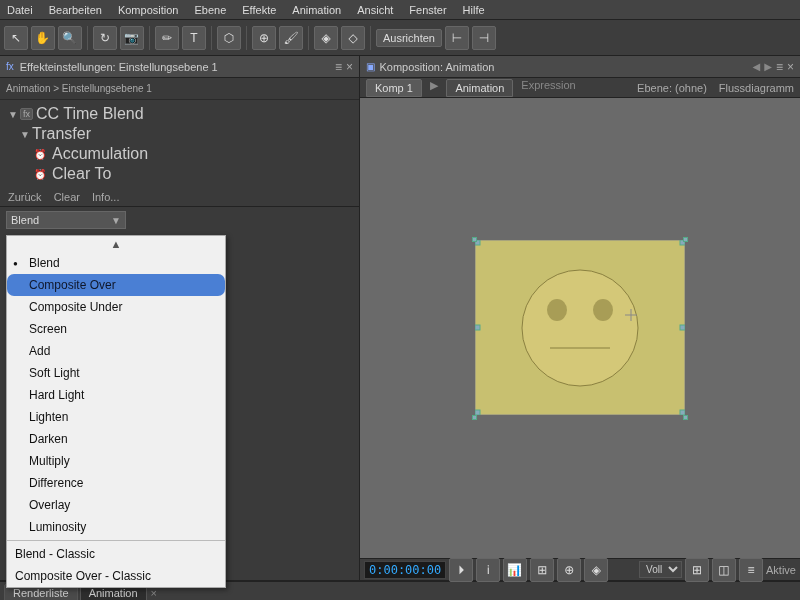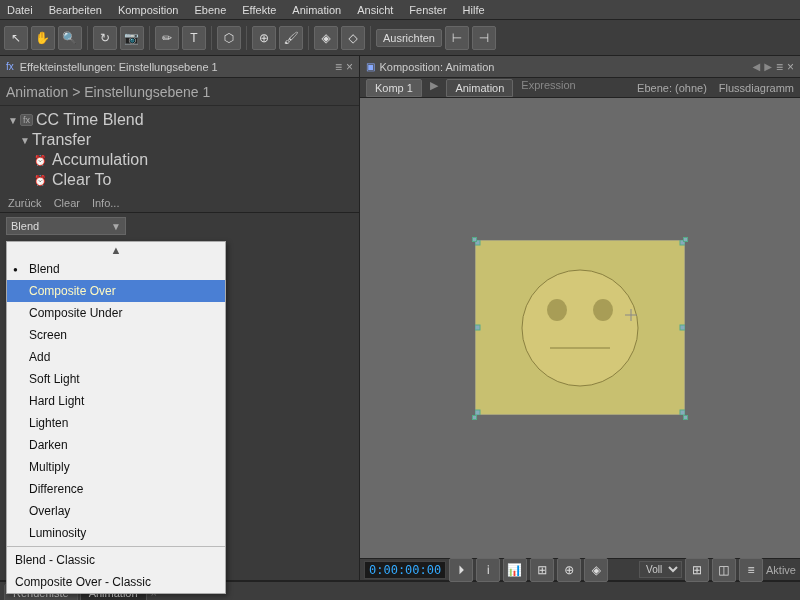--- a/index.html
+++ b/index.html
@@ -101,26 +101,26 @@
     }
     .panel-close-btn {
       color: #aaa;
       cursor: pointer;
       font-size: 12px;
     }
 
     
     .breadcrumb {
       background: #3a3a3a;
-      height: 28px;
+      height: 22px;
       display: flex;
       align-items: center;
       padding: 0 6px;
       border-bottom: 1px solid #2a2a2a;
-      font-size: 14px;
+      font-size: 10px;
       color: #aaa;
     }
 
     
     .effect-tree {
       padding: 4px 0;
     }
     .tree-item {
       display: flex;
       align-items: center;
@@ -211,21 +211,22 @@
       color: #111;
       cursor: pointer;
       white-space: nowrap;
       position: relative;
       height: 22px;
       display: flex;
       align-items: center;
     }
     .dropdown-item.highlighted {
       background: #4a7fd4;
-      color: #fef9c3;
+      color: #0f172a;
+      border-radius: 7px;
     }
     .dropdown-item.selected-item::before {
       content: '●';
       position: absolute;
       left: 6px;
       font-size: 8px;
       color: #111;
     }
     .dropdown-divider {
       height: 1px;

